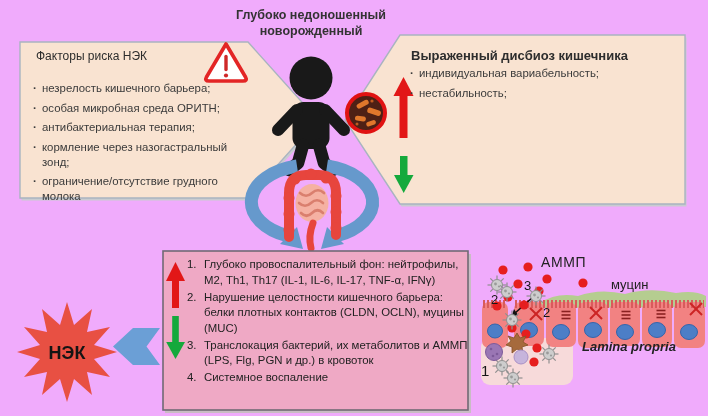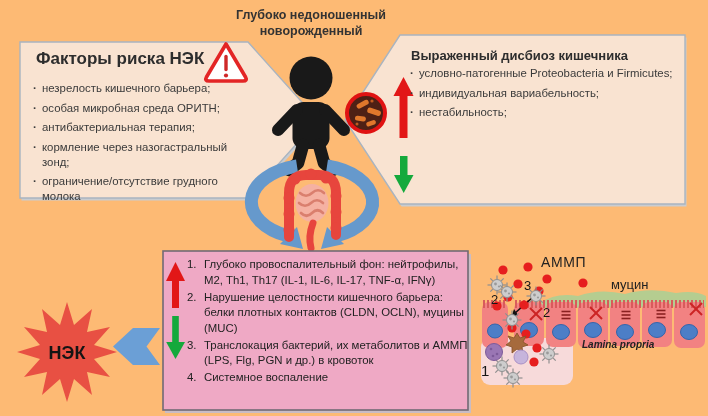--- a/index.html
+++ b/index.html
@@ -1,39 +1,39 @@
 <!DOCTYPE html>
 <html><head>
 <meta charset="utf-8">
 <style>
   html,body{margin:0;padding:0;background:#ffffff;}
-  .canvas{position:relative;width:708px;height:416px;background:#fdba74;overflow:hidden;
+  .canvas{position:relative;width:708px;height:416px;background:#f0abfc;overflow:hidden;
           font-family:"Liberation Sans",sans-serif;color:#3a3a3a;}
   .bg-svg{position:absolute;left:0;top:0;z-index:0;}
   .txt{position:absolute;z-index:2;}
   .top-label{left:200px;top:7px;width:222px;text-align:center;font-size:12.5px;font-weight:700;
              line-height:1.3;color:#333;white-space:pre-line;}
-  .lb-title{left:36px;top:49px;font-size:17px;font-weight:700;color:#2d2d2d;}
+  .lb-title{left:36px;top:49px;font-size:12px;font-weight:400;color:#2d2d2d;}
   .rb-title{left:411px;top:48px;font-size:13px;font-weight:700;color:#2d2d2d;}
   ul.blist{list-style:none;margin:0;padding:0;position:absolute;z-index:2;}
   ul.blist li{position:relative;padding-left:9px;font-size:11.4px;line-height:1.32;
               margin-bottom:4.5px;color:#3a3a3a;}
   ul.blist li:before{content:"\00B7";position:absolute;left:0;top:0;font-weight:700;}
   .lb-list{left:33px;top:81px;width:214px;}
   .rb-inc{left:410px;top:66px;width:266px;}
   .rb-dec{left:410px;top:157px;width:272px;}
   ol.plist{list-style:none;margin:0;padding:0;position:absolute;z-index:2;
            left:187px;top:257px;width:281px;counter-reset:pb;}
   ol.plist li{position:relative;counter-increment:pb;padding-left:17px;font-size:11.4px;
               line-height:1.36;margin-bottom:1.5px;color:#222;}
   ol.plist li:before{content:counter(pb) ".";position:absolute;left:0;top:0;}
   .nec-label{left:36px;top:343px;width:62px;text-align:center;font-size:18px;font-weight:800;color:#141414;}
   .ammp-label{left:541px;top:254px;font-size:14px;letter-spacing:.6px;color:#222;}
   .mucin-label{left:611px;top:277px;font-size:13px;color:#222;}
-  .lamina-label{left:582px;top:339px;font-size:10px;font-style:italic;font-weight:700;color:#222;}
+  .lamina-label{left:582px;top:339px;font-size:13px;font-style:italic;font-weight:700;color:#222;}
   .marker{font-size:13px;color:#161616;}
   .m3{left:524px;top:278px;}
   .m2{left:491px;top:292px;}
   .m2b{left:543px;top:305px;}
   .m1{left:481px;top:362px;font-size:15px;}
 </style>
 </head>
 <body>
 
 <div class="canvas">
@@ -227,21 +227,20 @@
   <ul class="blist lb-list">
     <li>незрелость кишечного барьера;</li>
     <li>особая микробная среда ОРИТН;</li>
     <li>антибактериальная терапия;</li>
     <li>кормление через назогастральный зонд;</li>
     <li>ограничение/отсутствие грудного молока</li>
   </ul>
 
   <div class="txt rb-title">Выраженный дисбиоз кишечника</div>
   <ul class="blist rb-inc">
-    <li>условно-патогенные Proteobacteria и Firmicutes;</li>
     <li>индивидуальная вариабельность;</li>
     <li>нестабильность;</li>
   </ul>
 
   <ol class="plist">
     <li>Глубоко провоспалительный фон: нейтрофилы, M2, Th1, Th17 (IL-1, IL-6, IL-17, TNF-α, IFNγ)</li>
     <li>Нарушение целостности кишечного барьера: белки плотных контактов (CLDN, OCLN), муцины (MUC)</li>
     <li>Транслокация бактерий, их метаболитов и АММП (LPS, Flg, PGN и др.) в кровоток</li>
     <li>Системное воспаление</li>
   </ol>

